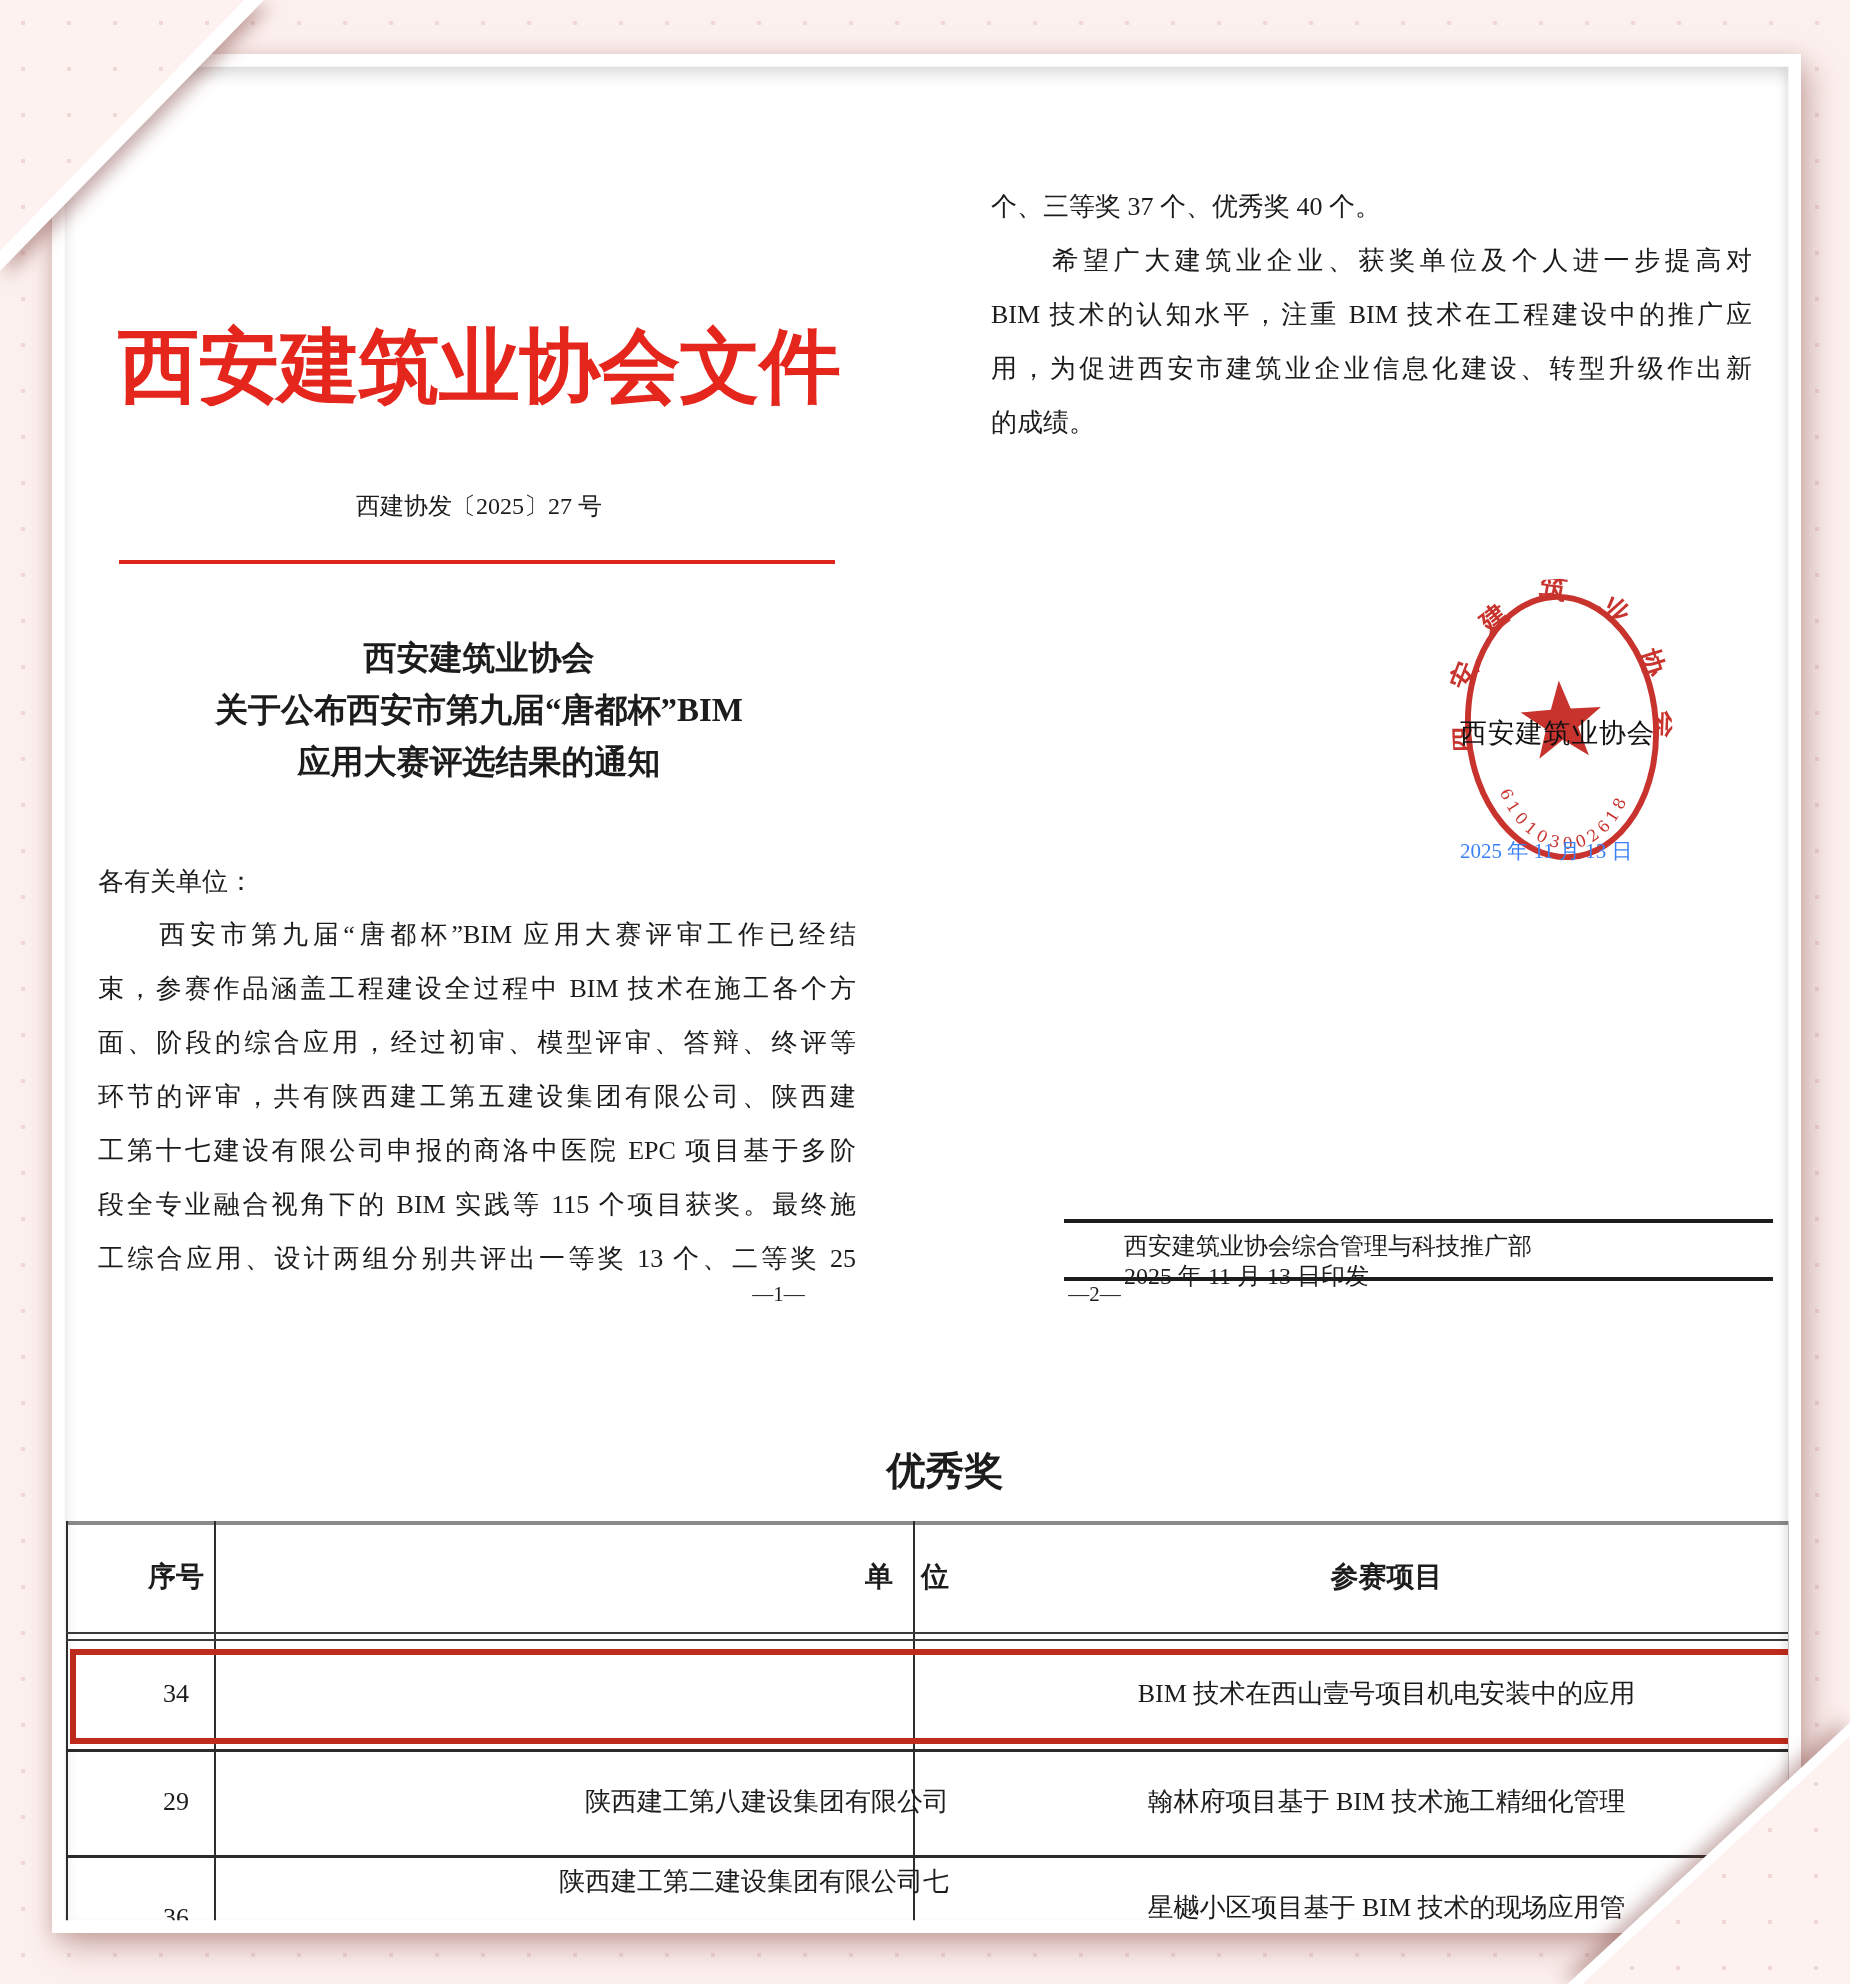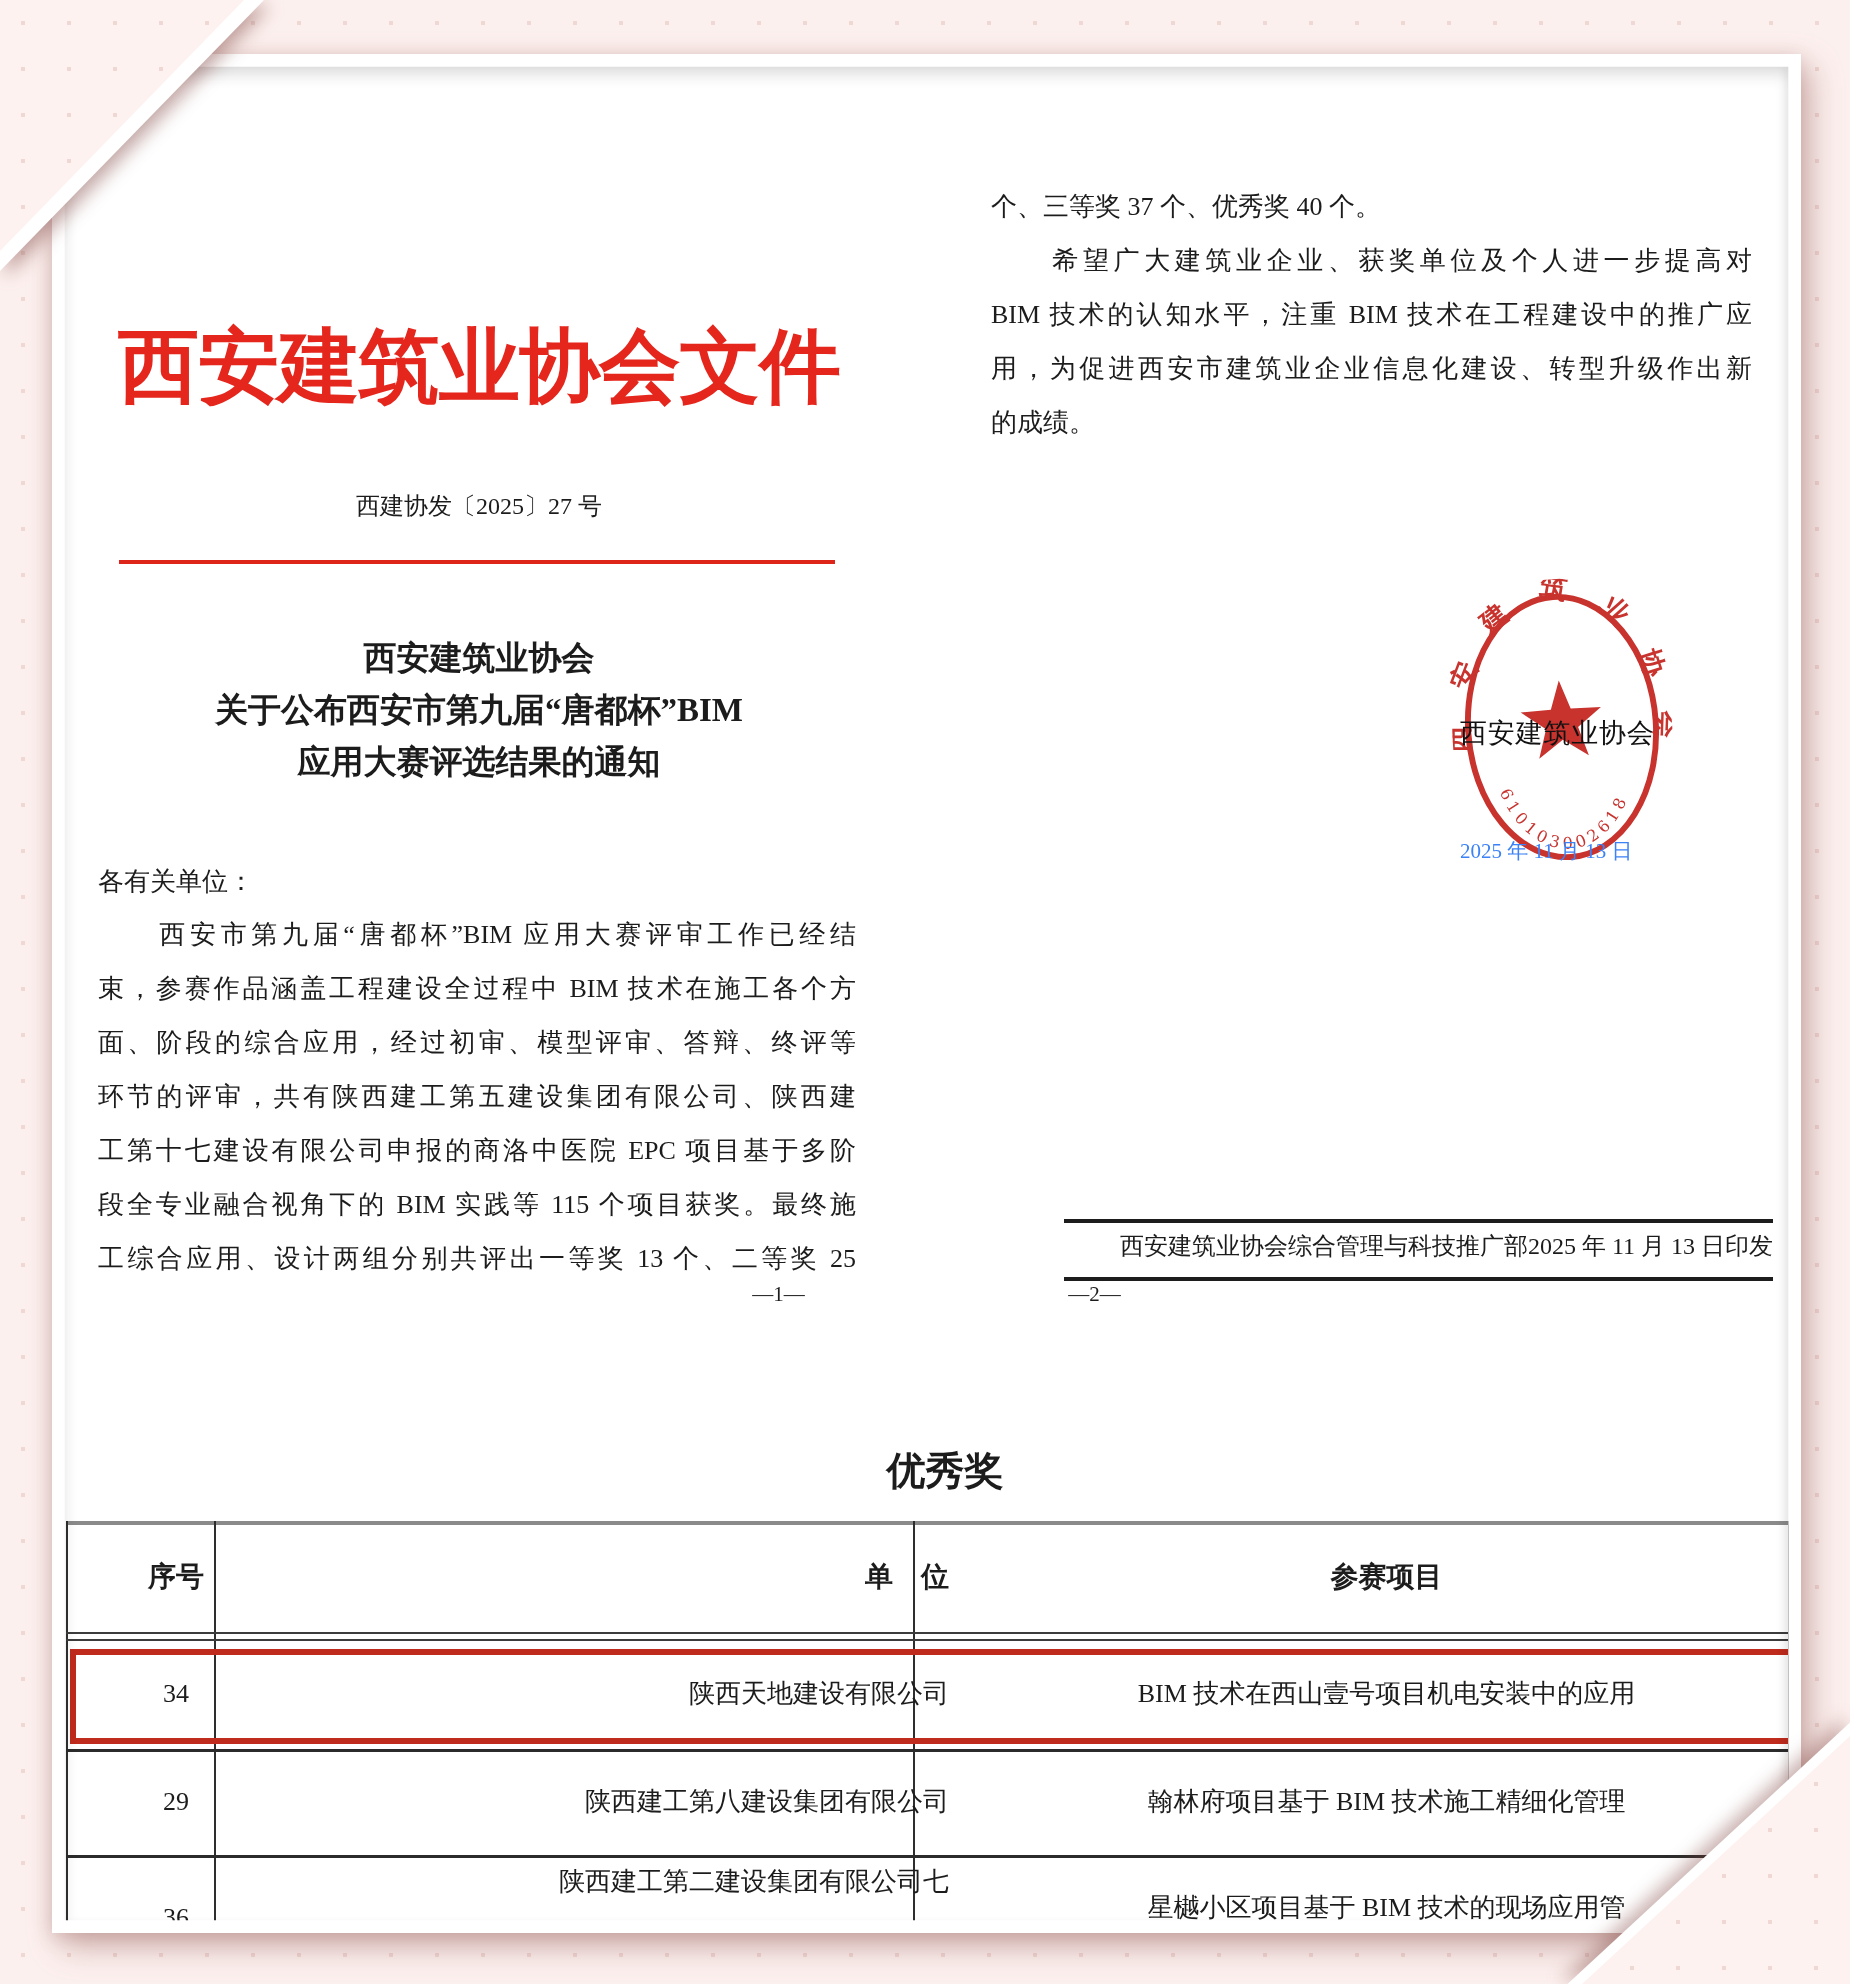--- a/index.html
+++ b/index.html
@@ -34,21 +34,21 @@
   .title-block{left:55px;top:578px;width:744px;font-size:33px;line-height:52px;font-weight:700;}
   .salutation{left:46px;top:801px;width:758px;font-size:26px;line-height:54px;}
   .p1-body{left:46px;top:854px;width:758px;}
   .pageno1{left:659px;top:1227px;width:135px;font-size:21px;line-height:27px;}
   
   .p2-body{left:939px;top:126px;width:761px;}
   .attachment{left:939px;top:380px;width:782px;font-size:26px;line-height:54px;}
   .pageno2{left:975px;top:1227px;width:135px;font-size:21px;line-height:27px;}
   .f-rule{left:1012px;width:709px;height:3.8px;background:#1d1d1d;}
   .f-rule.r1{top:1165px;} .f-rule.r2{top:1223px;}
-  .footer-line{left:1012px;top:1177px;width:709px;display:flex;justify-content:flex-end;font-size:24px;line-height:30px;}
+  .footer-line{left:1072px;top:1177px;width:709px;display:flex;justify-content:center;font-size:24px;line-height:30px;flex-direction:column;}
   
   .seal{left:1400px;top:525px;width:220px;height:296px;transform:rotate(-4deg);opacity:.92;mix-blend-mode:multiply;z-index:15;}
   .sig-org{left:1408px;top:664px;width:262px;font-size:27px;line-height:31px;letter-spacing:0.8px;color:#111;z-index:16;}
   .sig-date{left:1408px;top:782px;width:287px;font-size:21px;line-height:30px;color:#3b82f6;z-index:16;}
   
   .awards-heading{left:766px;top:1394px;width:254px;font-size:39px;line-height:46px;font-weight:600;}
   .tbl-line-h{left:14px;width:1724px;background:#2b2b2b;z-index:5;}
   .tbl-top{top:1467px;height:4.2px;background:#8a8a8a;}
   .tbl-dbl1{top:1578px;height:2.1px;background:#3c3c3c;}
   .tbl-dbl2{top:1585px;height:2.1px;background:#3c3c3c;}
@@ -149,21 +149,20 @@
   <div class="abs tbl-line-h tbl-dbl1"></div>
   <div class="abs tbl-line-h tbl-dbl2"></div>
   <div class="abs tbl-line-h tbl-r1"></div>
   <div class="abs tbl-line-h tbl-r2"></div>
 
   <div class="cell col1 th" style="top:1506px;">序号</div>
   <div class="cell col2 th" style="top:1506px;">单　位</div>
   <div class="cell col3 th" style="top:1506px;">参赛项目</div>
 
   <div class="cell col1" style="top:1623px;">34</div>
-  <div class="cell col2" style="top:1623px;">陕西天地建设有限公司</div>
   <div class="cell col3" style="top:1623px;">BIM 技术在西山壹号项目机电安装中的应用</div>
   <div class="abs hl-box"></div>
 
   <div class="cell col1" style="top:1731px;">29</div>
   <div class="cell col2" style="top:1731px;">陕西建工第八建设集团有限公司</div>
   <div class="cell col3" style="top:1731px;">翰林府项目基于 BIM 技术施工精细化管理</div>
 
   <div class="cell col2" style="top:1811px;">陕西建工第二建设集团有限公司七</div>
   <div class="cell col3" style="top:1837px;">星樾小区项目基于 BIM 技术的现场应用管</div>
   <div class="cell col1" style="top:1847px;">36</div>

